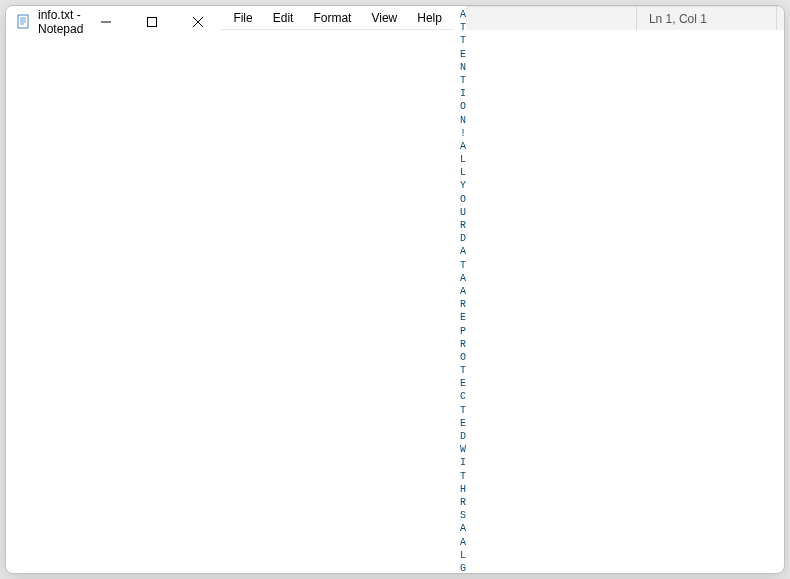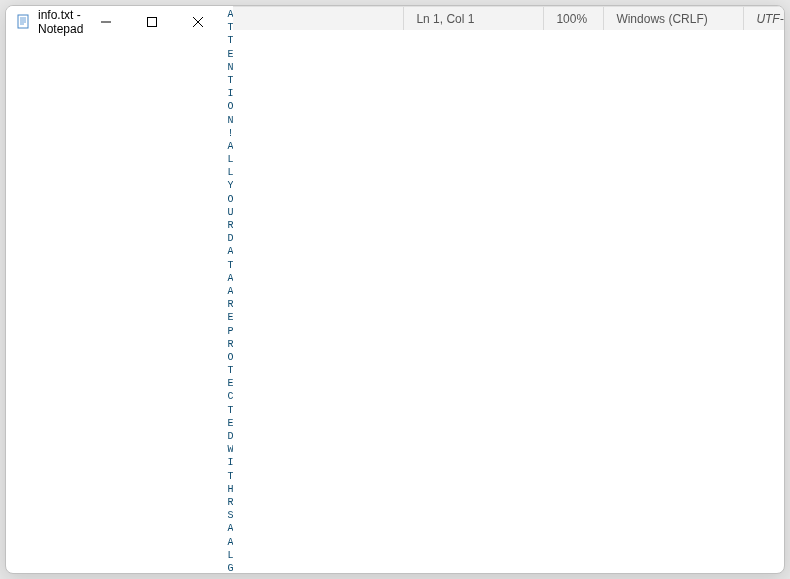--- a/index.html
+++ b/index.html
@@ -134,20 +134,27 @@
       </div>
       <div class="window-control close">
         <svg width="10" height="10" viewBox="0 0 10 10">
             <line x1="0" y1="0" x2="10" y2="10" stroke="#000" stroke-width="1"></line>
             <line x1="10" y1="0" x2="0" y2="10" stroke="#000" stroke-width="1"></line>
           </svg>
       </div>
     </div>
   </div>
 
+  <div class="menubar">
+    <div class="menu-item">File</div>
+    <div class="menu-item">Edit</div>
+    <div class="menu-item">Format</div>
+    <div class="menu-item">View</div>
+    <div class="menu-item">Help</div>
+  </div>
 
   <div class="content">ATTENTION!
 ALL YOUR DATA ARE PROTECTED WITH RSA ALGORITHM
 
 Your security system was vulnerable, so all of your files are encrypted.
 If you want to restore them, contact us by email: taoshan@privatemail.com
 in the header of the letter indicate your encrypted ID (you can find it in the names of your encrypted files)
 If you do not receive a response within 24 hours, please contact us by
 Telegram.org account: @supp_taoshan
 

